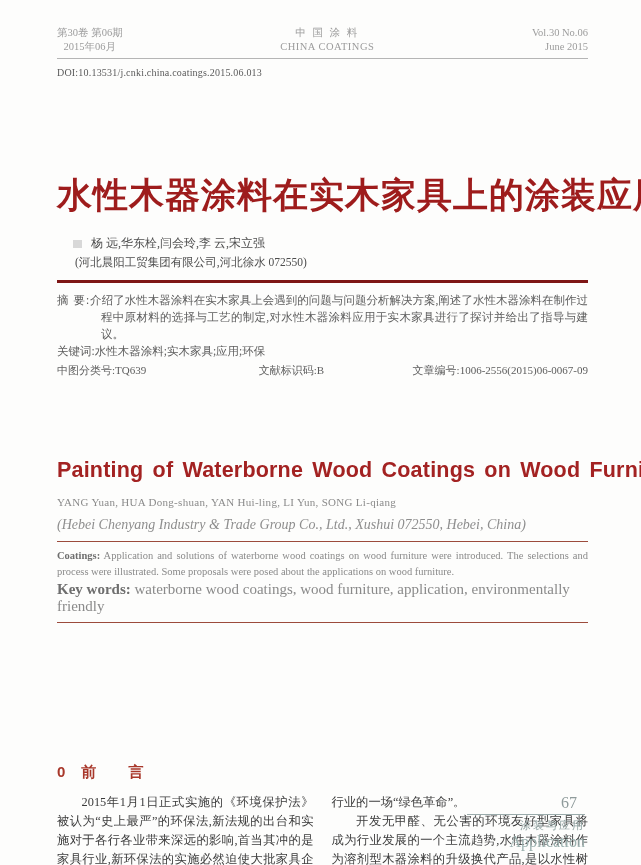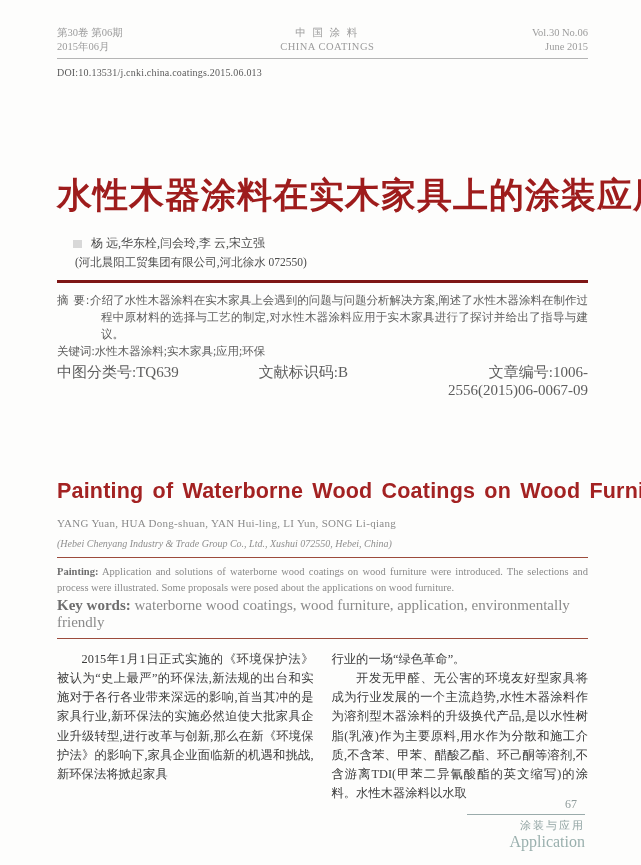--- a/index.html
+++ b/index.html
@@ -9,21 +9,21 @@
     position: relative;
     width: 641px; height: 865px;
     background: #fdfdfc;
     overflow: hidden;
     padding: 26px 53px 0 57px;
     color: #3b3b3b;
   }
   
   .jheader { display: flex; justify-content: space-between; color: #9c9c9c; font-size: 10.5px; line-height: 1.35; }
   .jheader .col { display: flex; flex-direction: column; }
-  .jheader .c-left { text-align: left; }
+  .jheader .c-left { text-align: left; align-items: center; }
   .jheader .c-center { text-align: center; letter-spacing: 2px; }
   .jheader .c-center .en { letter-spacing: 0.5px; }
   .jheader .c-right { text-align: right; }
   .hdr-rule { border-top: 1px solid #b5b5b5; margin-top: 4px; }
   .doi { margin-top: 8px; font-size: 10px; color: #5a5a5a; letter-spacing: 0.2px; }
   
   .cn-title {
     margin-top: 94px; text-align: center;
     font-size: 35px; font-weight: bold; color: #9e1c1c;
     font-family: "Liberation Sans", "DejaVu Sans", sans-serif;
@@ -32,53 +32,53 @@
   .authors-cn { margin-top: 16px; font-size: 12px; color: #4d4d4d; display: flex; align-items: center; padding-left: 16px; }
   .author-mark { display: inline-block; width: 9px; height: 8px; background: #d8d8d8; margin-right: 9px; }
   .affil-cn { margin-top: 3px; font-size: 11.5px; color: #4d4d4d; padding-left: 18px; }
   .thick-rule { margin-top: 10px; height: 3px; background: #7e1616; }
   .abstract-cn {
     margin-top: 9px; font-size: 11.5px; color: #5d5d5d; line-height: 1.45;
     text-align: justify; padding-left: 44px; text-indent: -44px;
   }
   .abstract-cn .lbl { color: #555; letter-spacing: 1px; }
   .keywords-cn { margin-top: 2px; font-size: 11.5px; color: #5d5d5d; }
-  .clc-row { margin-top: 4px; font-size: 15px; color: #5d5d5d; display: flex; }
+  .clc-row { margin-top: 4px; font-size: 11px; color: #5d5d5d; display: flex; }
   .clc-row .clc { width: 38%; }
   .clc-row .doc { width: 28%; }
   .clc-row .art { flex: 1; text-align: right; }
   
   .en-title {
     margin-top: 80px;
     font-size: 21.5px; font-weight: bold; color: #a32222;
     font-family: "Liberation Sans", "DejaVu Sans", sans-serif;
     letter-spacing: 0.2px; word-spacing: 3px; white-space: nowrap;
   }
   .authors-en { margin-top: 13px; font-size: 11px; color: #8a8a8a; letter-spacing: 0.3px; }
-  .affil-en { margin-top: 9px; font-size: 10px; color: #8e8e8e; font-style: italic; }
+  .affil-en { margin-top: 9px; font-size: 14px; color: #8e8e8e; font-style: italic; }
   .thin-rule { margin-top: 8px; border-top: 1.5px solid #9c4b3c; }
   .abstract-en { margin-top: 6px; font-size: 10.5px; color: #8a8a8a; line-height: 1.5; text-align: justify; }
   .abstract-en b, .keywords-en b { color: #6e6e6e; }
   .keywords-en { margin-top: 1px; font-size: 15px; color: #8a8a8a; }
   .thin-rule2 { margin-top: 7px; border-top: 1.5px solid #9c4b3c; }
   
   .section-head {
     margin-top: 140px;
     color: #a8372a; font-weight: bold; font-size: 15px;
     font-family: "Liberation Sans", "DejaVu Sans", sans-serif;
     letter-spacing: 2px;
   }
   .section-head .num { margin-right: 14px; }
   .section-head .ttl { letter-spacing: 14px; }
   .columns { margin-top: 11px; display: flex; gap: 18px; }
   .colm { width: 50%; font-size: 12.3px; line-height: 1.56; color: #3b3b3b; text-align: justify; }
   .colm p.ind { text-indent: 2em; }
   
   .pfooter { position: absolute; right: 56px; bottom: 14px; text-align: right; }
-  .page-num { font-size: 12px; color: #8f9b9b; padding-right: 8px; }
+  .page-num { font-size: 16px; color: #8f9b9b; padding-right: 8px; }
   .footer-rule { width: 118px; border-top: 1px solid #9aabab; margin: 2px 0 3px auto; }
   .footer-cn { font-size: 11px; color: #90a3a2; letter-spacing: 2px; }
   .footer-en { font-size: 16px; color: #9ab0ae; }
 </style>
 </head>
 <body>
 
 <div class="page">
 
   <div class="jheader">
@@ -119,27 +119,30 @@
     <span class="doc"><span>文献标识码:</span><span>B</span></span>
     <span class="art"><span>文章编号:</span><span>1006-2556(2015)06-0067-09</span></span>
   </div>
 
   <h2 class="en-title">Painting of Waterborne Wood Coatings on Wood Furniture</h2>
   <div class="authors-en">YANG Yuan, HUA Dong-shuan, YAN Hui-ling, LI Yun, SONG Li-qiang</div>
   <div class="affil-en">(Hebei Chenyang Industry &amp; Trade Group Co., Ltd., Xushui 072550, Hebei, China)</div>
 
   <div class="thin-rule"></div>
   <div class="abstract-en">
-    <b>Painting:</b><span> Application and solutions of waterborne wood coatings on wood furniture were introduced. The selections and process were illustrated. Some proposals were posed about the applications on wood furniture.</span>
+    <b>Coatings:</b><span> Application and solutions of waterborne wood coatings on wood furniture were introduced. The selections and process were illustrated. Some proposals were posed about the applications on wood furniture.</span>
   </div>
   <div class="keywords-en">
     <b>Key words:</b><span> waterborne wood coatings, wood furniture, application, environmentally friendly</span>
   </div>
   <div class="thin-rule2"></div>
 
+  <div class="section-head">
+    <span class="num">0</span><span class="ttl">前  言</span>
+  </div>
 
   <div class="columns">
     <div class="colm">
       <p class="ind">2015年1月1日正式实施的《环境保护法》被认为“史上最严”的环保法,新法规的出台和实施对于各行各业带来深远的影响,首当其冲的是家具行业,新环保法的实施必然迫使大批家具企业升级转型,进行改革与创新,那么在新《环境保护法》的影响下,家具企业面临新的机遇和挑战,新环保法将掀起家具</p>
     </div>
     <div class="colm">
       <p>行业的一场“绿色革命”。</p>
       <p class="ind">开发无甲醛、无公害的环境友好型家具将成为行业发展的一个主流趋势,水性木器涂料作为溶剂型木器涂料的升级换代产品,是以水性树脂(乳液)作为主要原料,用水作为分散和施工介质,不含苯、甲苯、醋酸乙酯、环己酮等溶剂,不含游离TDI(甲苯二异氰酸酯的英文缩写)的涂料。水性木器涂料以水取</p>
     </div>
   </div>

